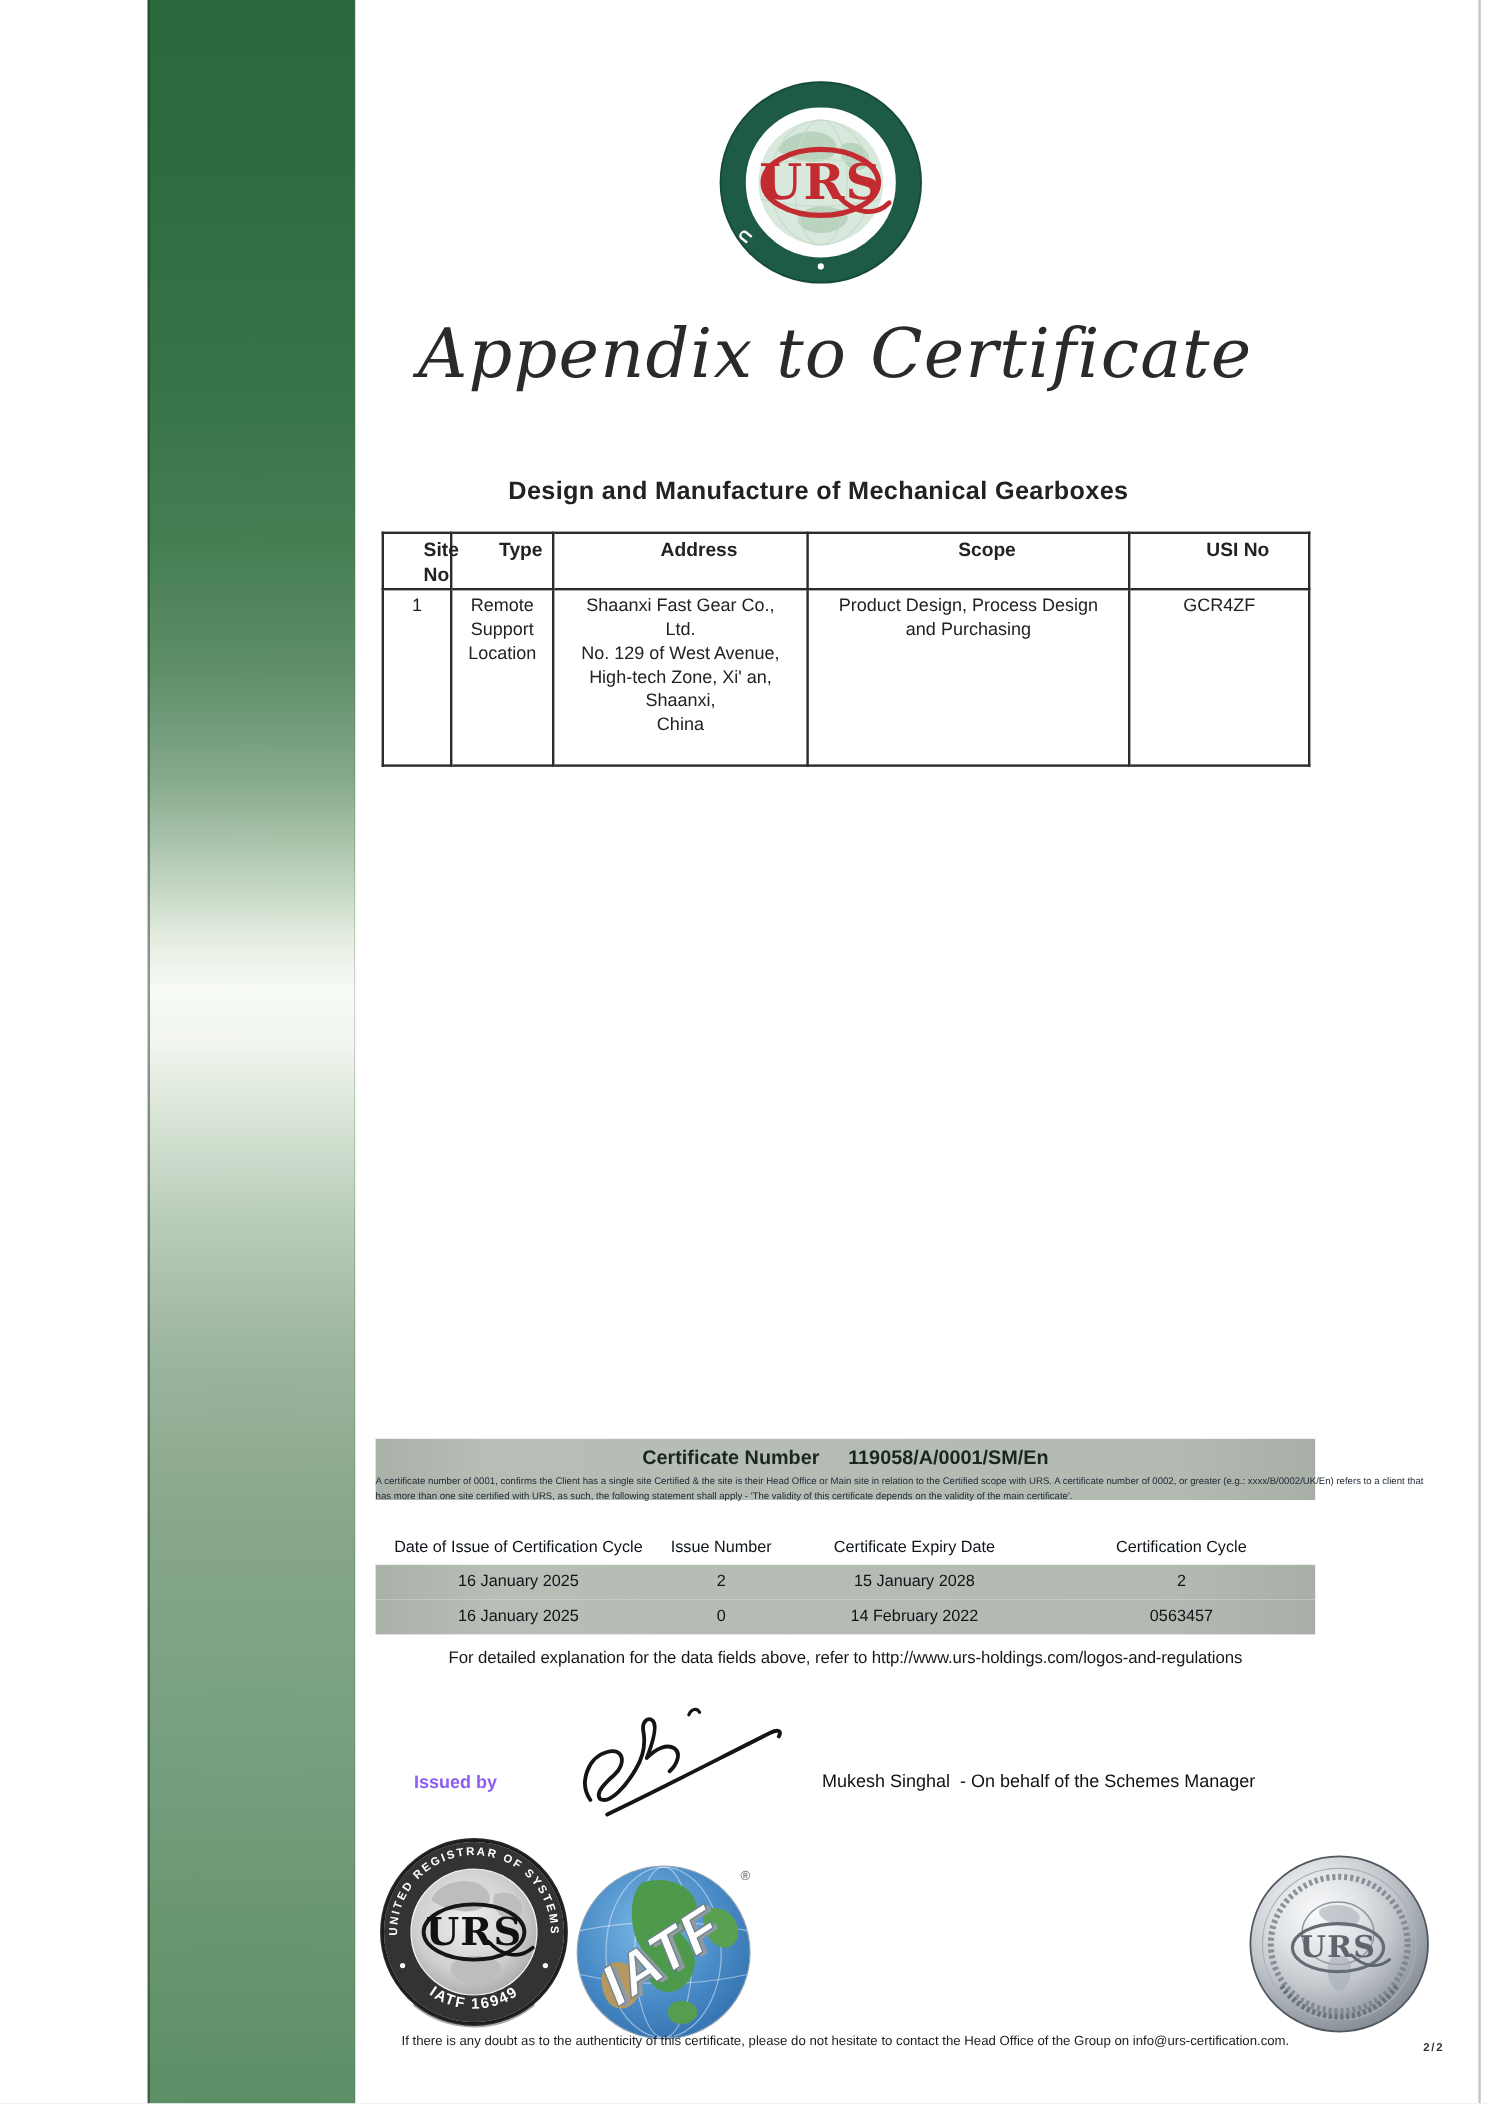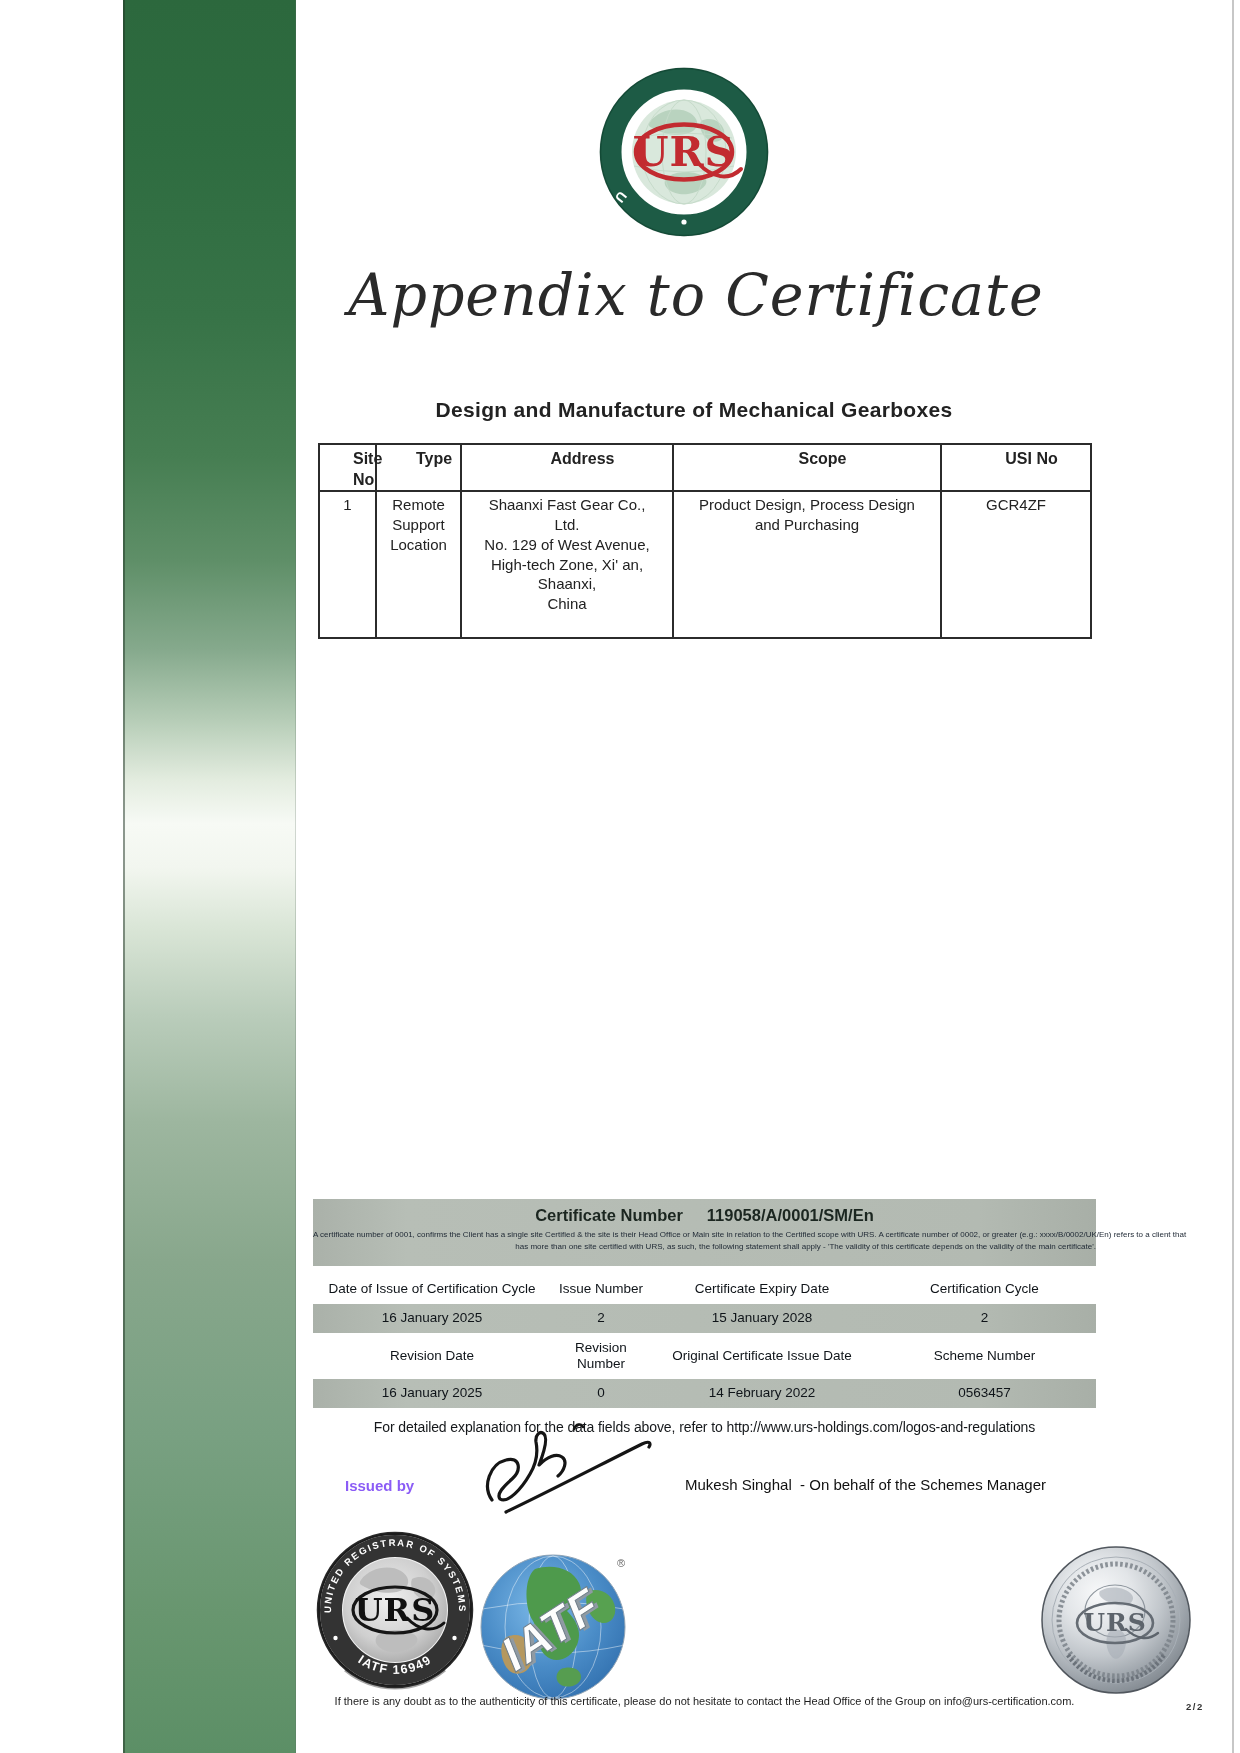--- a/index.html
+++ b/index.html
@@ -20,41 +20,41 @@
     border-right:1px solid rgba(90,110,95,.25);
   }
   .right-edge{position:absolute;left:1232px;top:0;width:2px;height:1753px;background:#c7c7c7;}
   .urs-logo{position:absolute;left:598px;top:66px;}
   .title{
     position:absolute;left:346px;top:262px;width:700px;margin:0;
     font-family:"DejaVu Serif",serif;font-style:italic;font-weight:normal;
     font-size:57px;color:#2a2a2a;text-align:center;letter-spacing:1px;white-space:nowrap;
   }
   .scope-heading{
-    position:absolute;left:304px;top:398px;width:780px;margin:0;
+    position:absolute;left:292px;top:398px;width:780px;margin:0;
     font-size:21px;font-weight:bold;color:#222;text-align:center;letter-spacing:.3px;
   }
   
   .sites-table{
     position:absolute;left:318px;top:443px;width:772px;
     border-collapse:collapse;table-layout:fixed;
     font-size:15px;color:#222;
   }
   .sites-table th,.sites-table td{
     border:2px solid #2b2b2b;text-align:center;vertical-align:top;padding:3px 2px 0 2px;
     line-height:1.32;
   }
   .sites-table th{font-size:16px;font-weight:bold;height:34px;padding-left:33px;}
   .sites-table td{height:142px;}
   .pre{white-space:pre-line;}
   
   .cert-band{
-    position:absolute;left:313px;top:1199px;width:783px;height:67px;
+    position:absolute;left:313px;top:1199px;width:783px;height:51px;
     background:linear-gradient(90deg,#aab1a9 0%,#b7beb6 12%,#b3bab2 85%,#a8afa7 100%);
-    text-align:right;color:#15201a;
+    text-align:left;color:#15201a;
   }
   .cert-line{display:flex;justify-content:center;gap:24px;padding-top:7px;
     font-size:16.5px;font-weight:bold;color:#1b2620;}
   .fine{font-size:8px;line-height:11px;color:#1d2733;white-space:nowrap;margin-top:1px;}
   .fine.first{margin-top:4px;}
   
   .fields{position:absolute;left:313px;top:1274px;width:783px;font-size:13.5px;color:#0f1419;}
   .frow{display:grid;grid-template-columns:238px 100px 222px 223px;align-items:center;}
   .fc{text-align:center;white-space:nowrap;font-weight:normal;line-height:1.2;}
   .fc.wrap{white-space:normal;}
@@ -167,26 +167,20 @@
       <div class="fc">Issue Number</div>
       <div class="fc">Certificate Expiry Date</div>
       <div class="fc">Certification Cycle</div>
     </div>
     <div class="frow fgray">
       <div class="fc">16 January 2025</div>
       <div class="fc">2</div>
       <div class="fc">15 January 2028</div>
       <div class="fc">2</div>
     </div>
-    <div class="frow fhead2">
-      <div class="fc">Revision Date</div>
-      <div class="fc wrap">Revision Number</div>
-      <div class="fc">Original Certificate Issue Date</div>
-      <div class="fc">Scheme Number</div>
-    </div>
     <div class="frow fgray">
       <div class="fc">16 January 2025</div>
       <div class="fc">0</div>
       <div class="fc">14 February 2022</div>
       <div class="fc">0563457</div>
     </div>
     <div class="fields-note">For detailed explanation for the data fields above, refer to http://www.urs-holdings.com/logos-and-regulations</div>
   </div>
 
   <div class="issued-by">Issued by</div>

